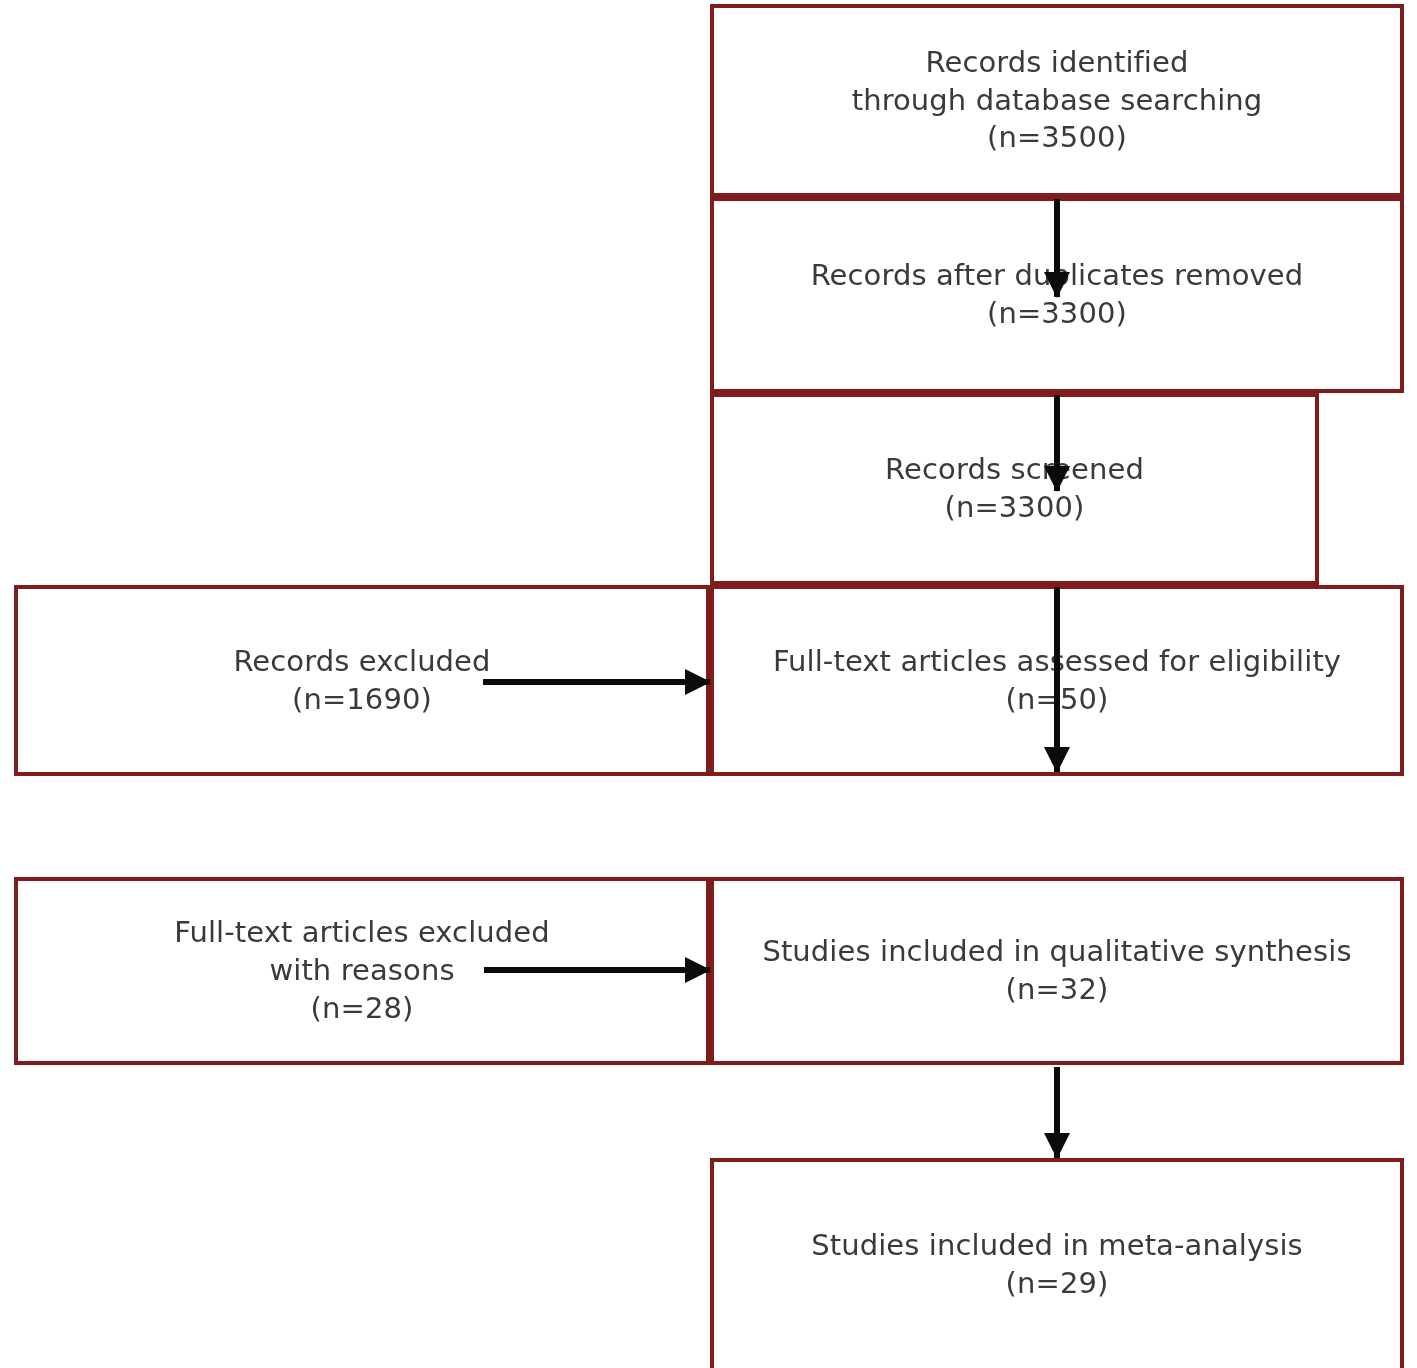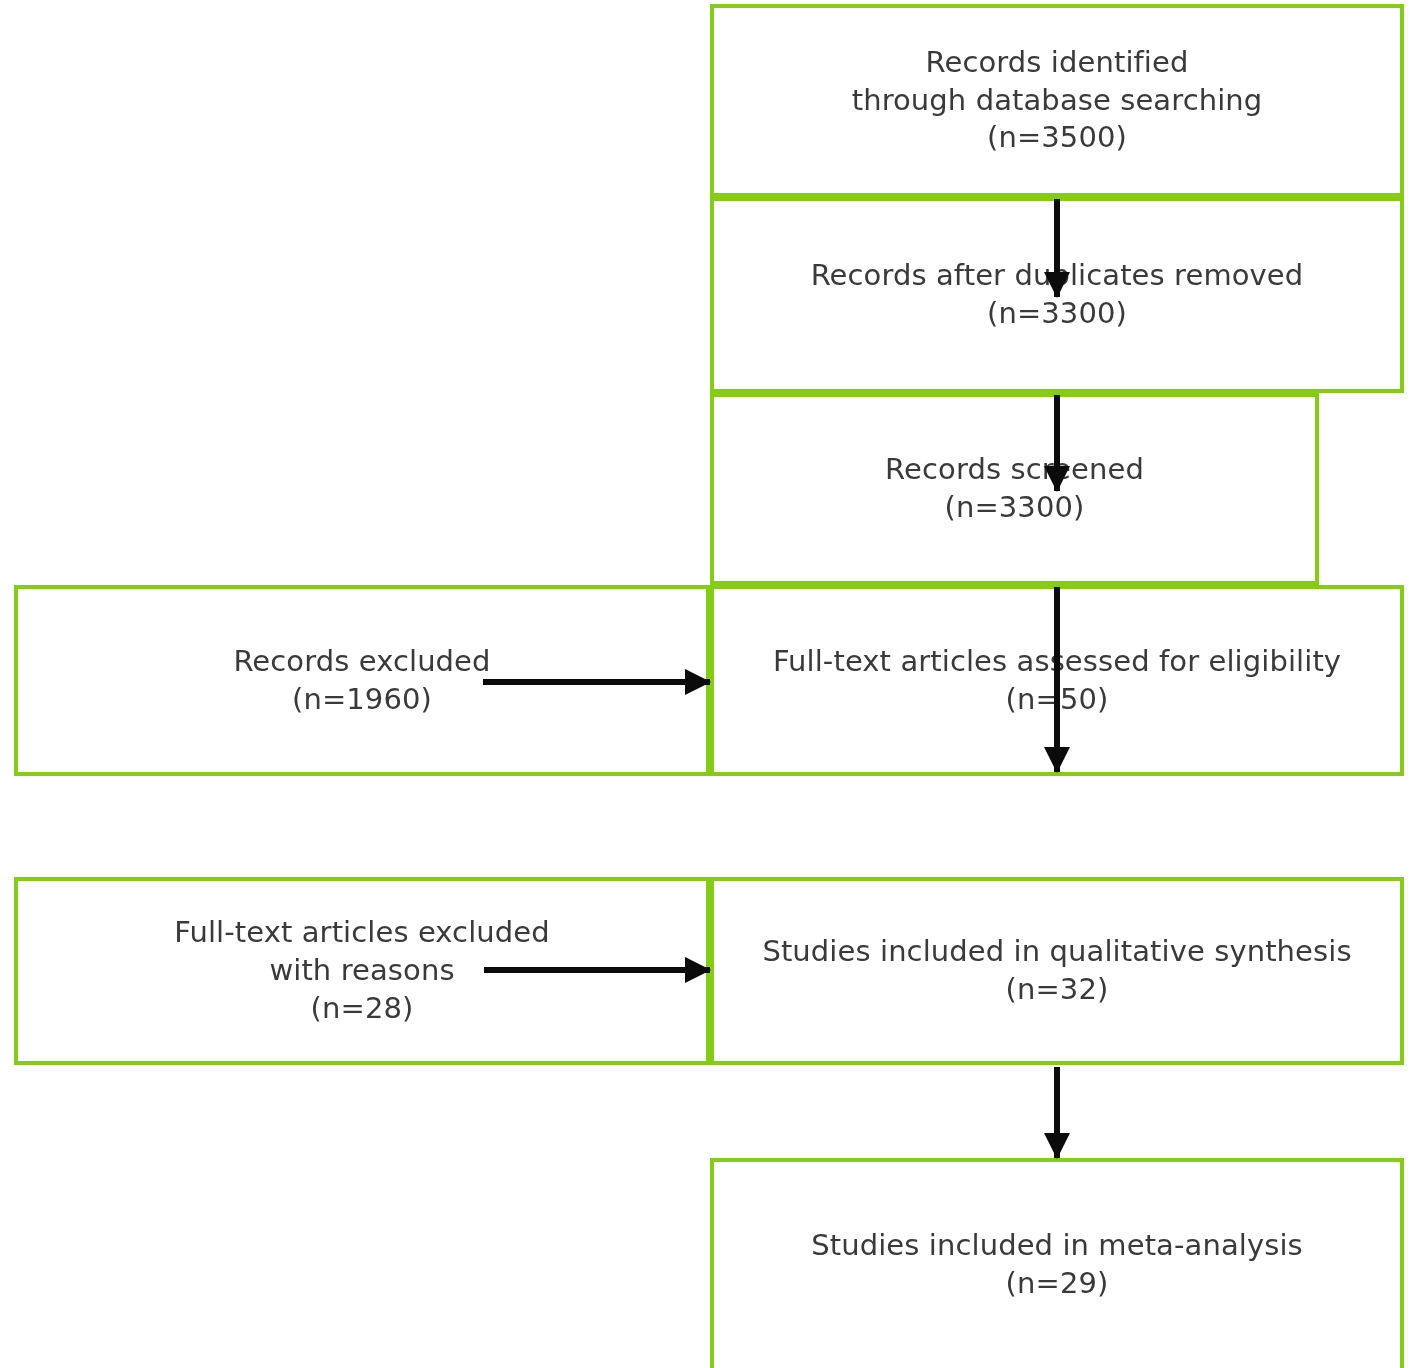--- a/index.html
+++ b/index.html
@@ -12,21 +12,21 @@
     position: relative;
     width: 1417px;
     height: 1368px;
     background: #ffffff;
     font-family: "DejaVu Sans", "Liberation Sans", sans-serif;
     overflow: hidden;
   }
   .box {
     position: absolute;
     box-sizing: border-box;
-    border: 4px solid #84cc16;
+    border: 4px solid #7f1d1d;
     background: #ffffff;
     display: flex;
     align-items: center;
     justify-content: center;
     text-align: center;
   }
   .box .label {
     font-size: 29px;
     line-height: 1.30;
     color: #3a3a3a;
@@ -97,21 +97,21 @@
 (n=3300)</div>
   </div>
 
   <div class="box" style="left:710px; top:393px; width:609px; height:192px;">
     <div class="label">Records screened
 (n=3300)</div>
   </div>
 
   <div class="box" style="left:14px; top:585px; width:696px; height:191px;">
     <div class="label">Records excluded
-(n=1960)</div>
+(n=1690)</div>
   </div>
 
   <div class="box" style="left:710px; top:585px; width:694px; height:191px;">
     <div class="label">Full-text articles assessed for eligibility
 (n=50)</div>
   </div>
 
   <div class="box" style="left:14px; top:877px; width:696px; height:188px;">
     <div class="label">Full-text articles excluded
 with reasons

